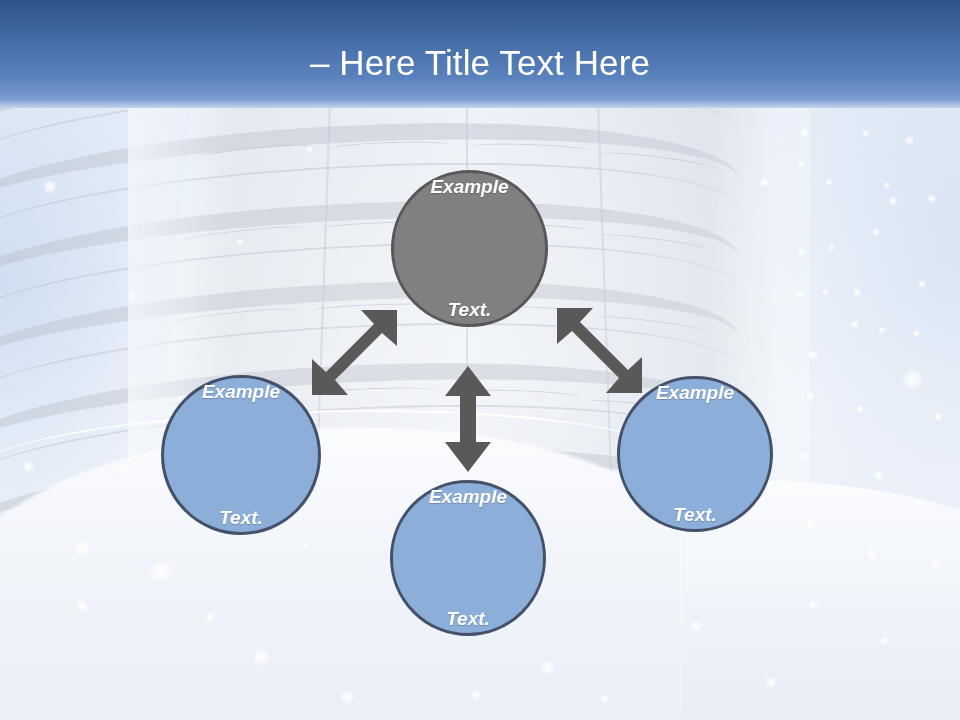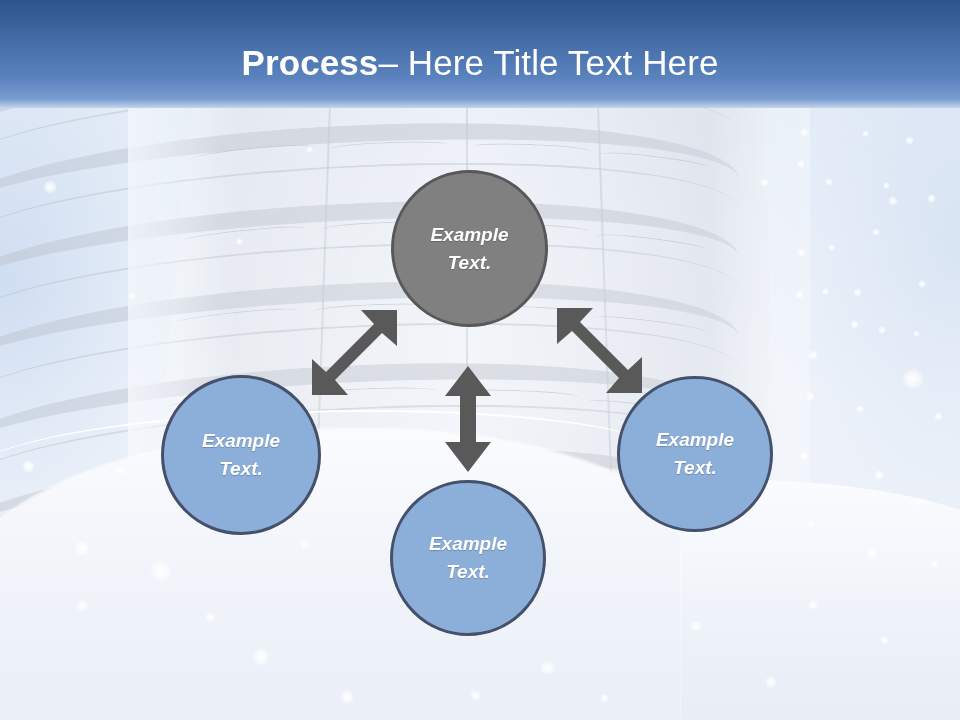--- a/index.html
+++ b/index.html
@@ -188,21 +188,21 @@
   .arrow svg { display: block; overflow: visible; }
 
   
   .node {
     position: absolute;
     border-radius: 50%;
     box-sizing: border-box;
     display: flex;
     flex-direction: column;
     align-items: center;
-    justify-content: center;
+    justify-content: space-between;
     text-align: center;
     color: #ffffff;
     font-style: italic;
     font-weight: bold;
     font-size: 19px;
     line-height: 1.45;
     text-shadow: 0 1px 1px rgba(0,0,0,0.22);
   }
   .node-center {
     background: #808080;
@@ -333,21 +333,20 @@
   <div class="flake" style="left:930px; top:560px; width:9px;  height:9px;"></div>
   <div class="flake" style="left:808px; top:600px; width:10px; height:10px;"></div>
   <div class="flake" style="left:880px; top:636px; width:9px;  height:9px;"></div>
   <div class="flake" style="left:765px; top:676px; width:12px; height:12px;"></div>
 
   <div class="flake" style="left:306px; top:146px; width:7px; height:7px;"></div>
   <div class="flake" style="left:236px; top:238px; width:7px; height:7px;"></div>
 
   <div class="header-band"></div>
   <div class="header-title">
-    <span class="title-strong">Process</span>
       <span class="title-rest"> – Here Title Text Here</span>
   </div>
 
   <div class="arrow" style="left:308px; top:306px;">
     <svg width="100" height="100" viewBox="0 0 100 100">
       <g fill="#595959">
         <polygon points="89,4 89,40 74,27 27,74 40,89 4,89 4,53 18,66 66,18 53,4"></polygon>
       </g>
     </svg>
   </div>

